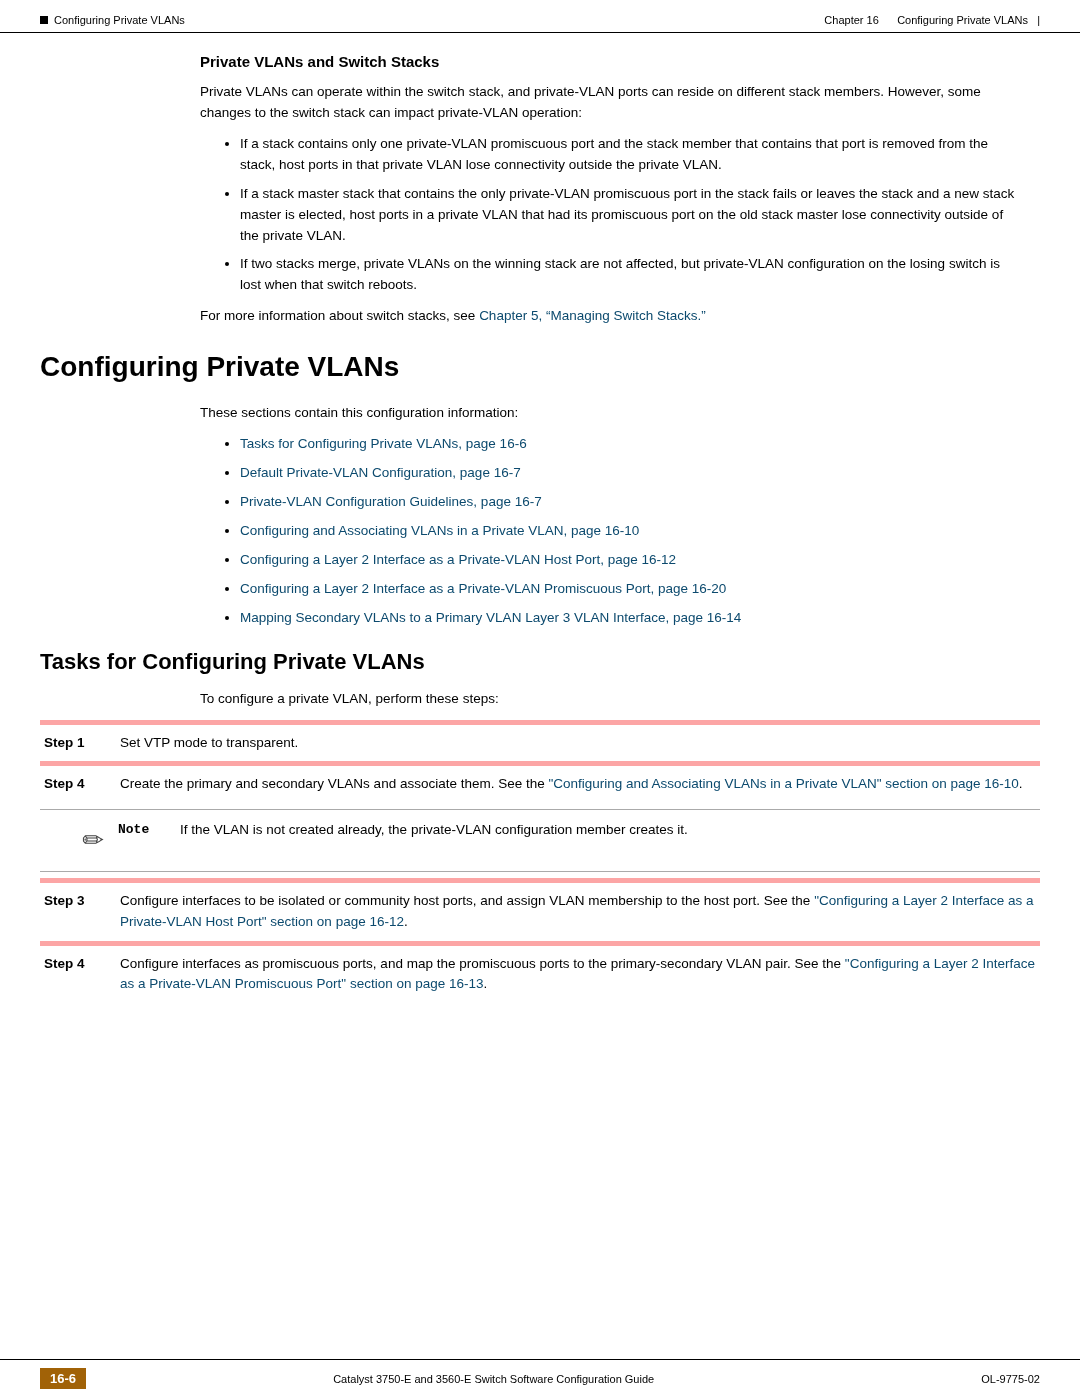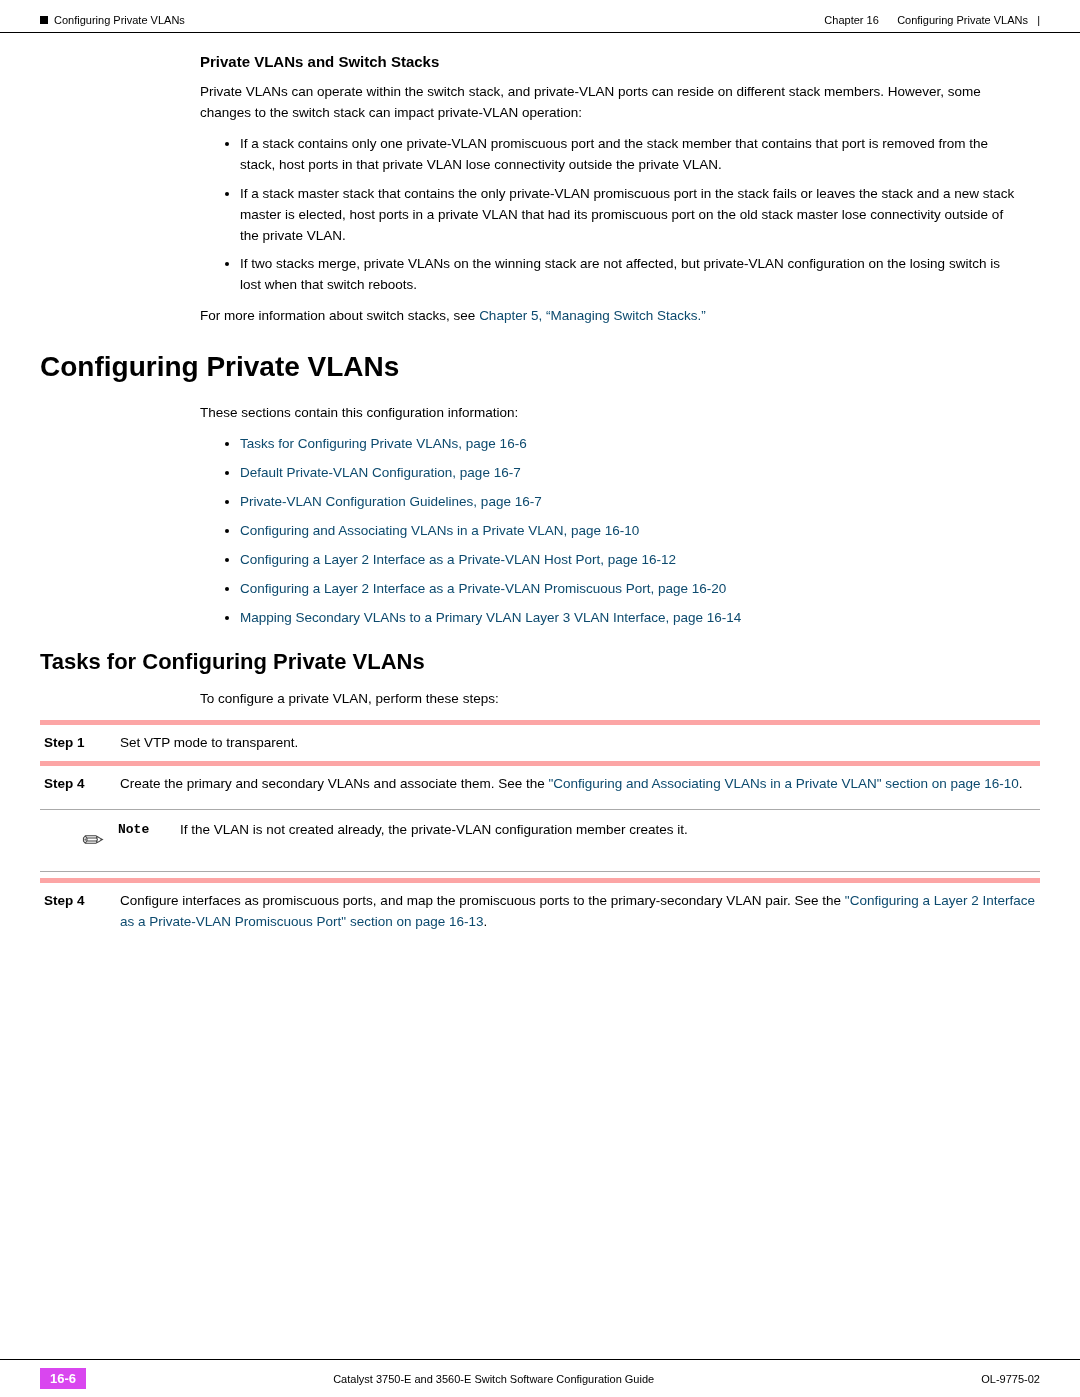--- a/index.html
+++ b/index.html
@@ -125,21 +125,21 @@
       bottom: 0;
       left: 0;
       right: 0;
       border-top: 1px solid #000;
       display: flex;
       align-items: center;
       padding: 8px 40px;
       background: #fff;
     }
     .footer-page-num {
-      background: #d946ef;
+      background: #a16207;
       color: #fff;
       font-weight: bold;
       font-size: 13px;
       padding: 3px 10px;
       margin-right: 20px;
     }
     .footer-title {
       font-size: 11px;
       flex: 1;
       text-align: center;
@@ -225,20 +225,26 @@
                 <span style="font-size:26px; color:#444;">✏</span>
               </td>
               <td style="width:60px; font-weight:bold; font-size:13px; vertical-align:top; padding-top:8px; padding-bottom:8px;font-family:Liberation Mono, monospace;">Note</td>
               <td style="font-size:13.5px; line-height:1.55; vertical-align:top; padding-top:8px; padding-bottom:8px;">If the VLAN is not created already, the private-VLAN configuration member creates it.</td>
             </tr>
           </tbody>
             </table>
         </td>
       </tr>
 
+      <tr class="step-divider">
+        <td class="step-label">Step 3</td>
+        <td class="step-content">
+          Configure interfaces to be isolated or community host ports, and assign VLAN membership to the host port. See the <a class="link">"Configuring a Layer 2 Interface as a Private-VLAN Host Port" section on page 16-12</a>.
+        </td>
+      </tr>
 
       <tr class="step-divider">
         <td class="step-label">Step 4</td>
         <td class="step-content">
           Configure interfaces as promiscuous ports, and map the promiscuous ports to the primary-secondary VLAN pair. See the <a class="link">"Configuring a Layer 2 Interface as a Private-VLAN Promiscuous Port" section on page 16-13</a>.
         </td>
       </tr>
     </tbody>
   </table>
 

